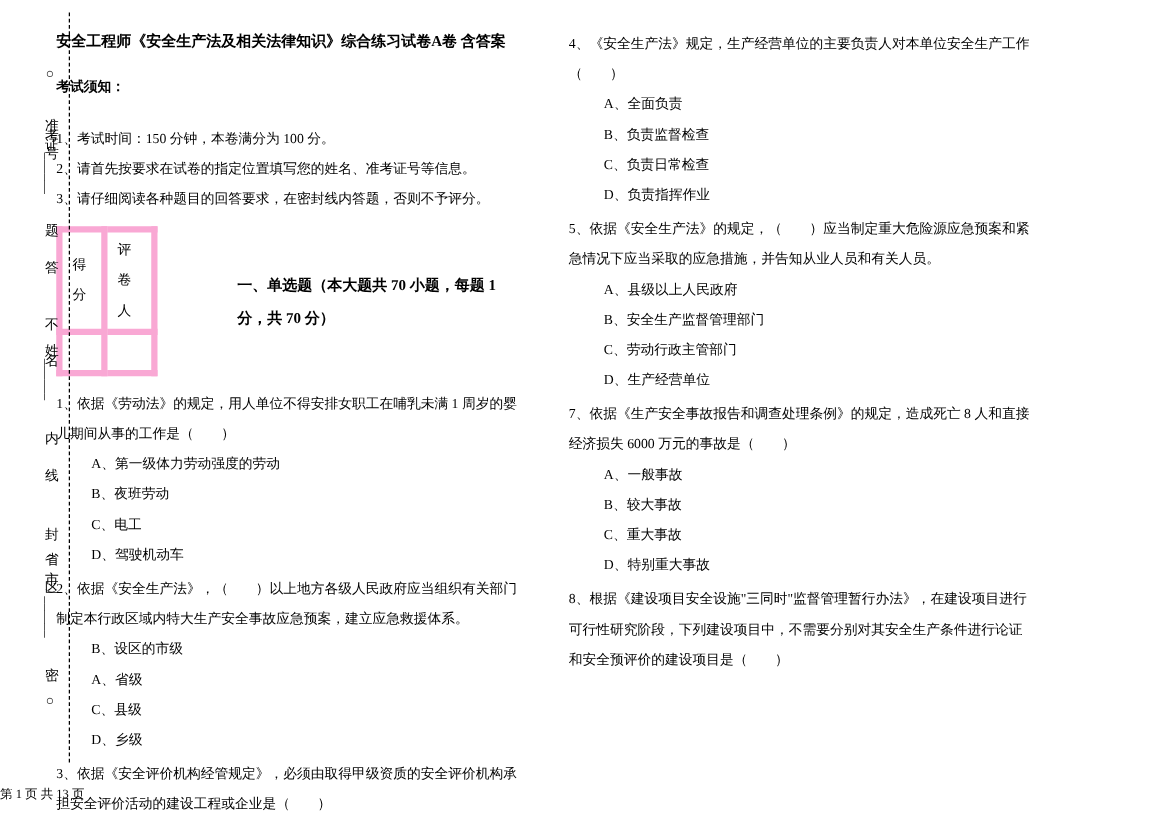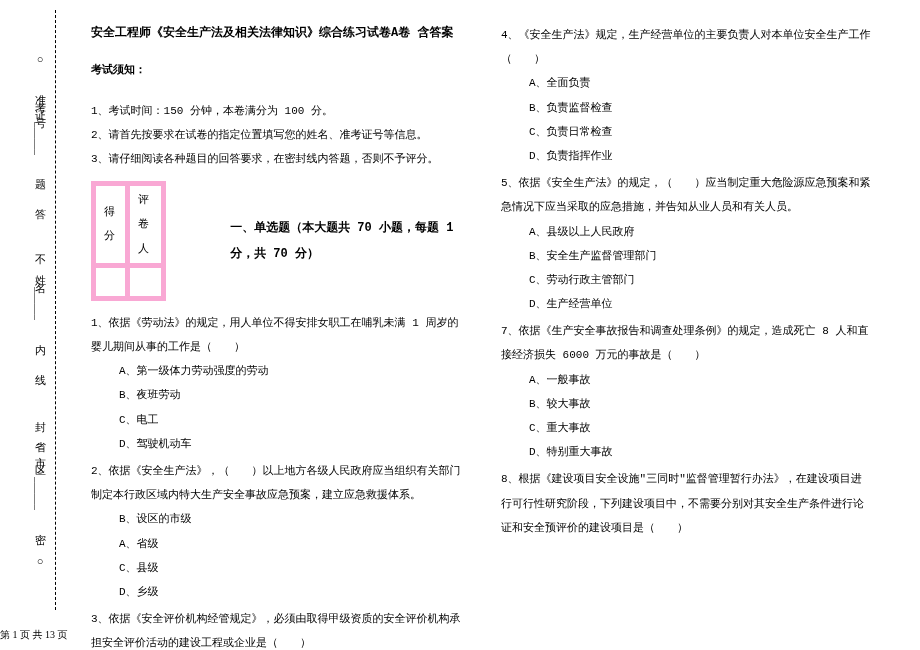--- a/index.html
+++ b/index.html
@@ -8,22 +8,21 @@
       font-size: 11px;
       background: #fff;
       width: 920px;
       height: 650px;
       position: relative;
       overflow: hidden;
     }
     .page {
       display: flex;
       height: 620px;
-      padding: 20px 30px 0 76px;
-      font-family: Liberation Mono, monospace;
+      padding: 20px 30px 0 30px;
     }
     .side-label {
       position: absolute;
       left: 15px;
       top: 0;
       height: 620px;
       width: 50px;
       display: flex;
       flex-direction: column;
       align-items: center;

